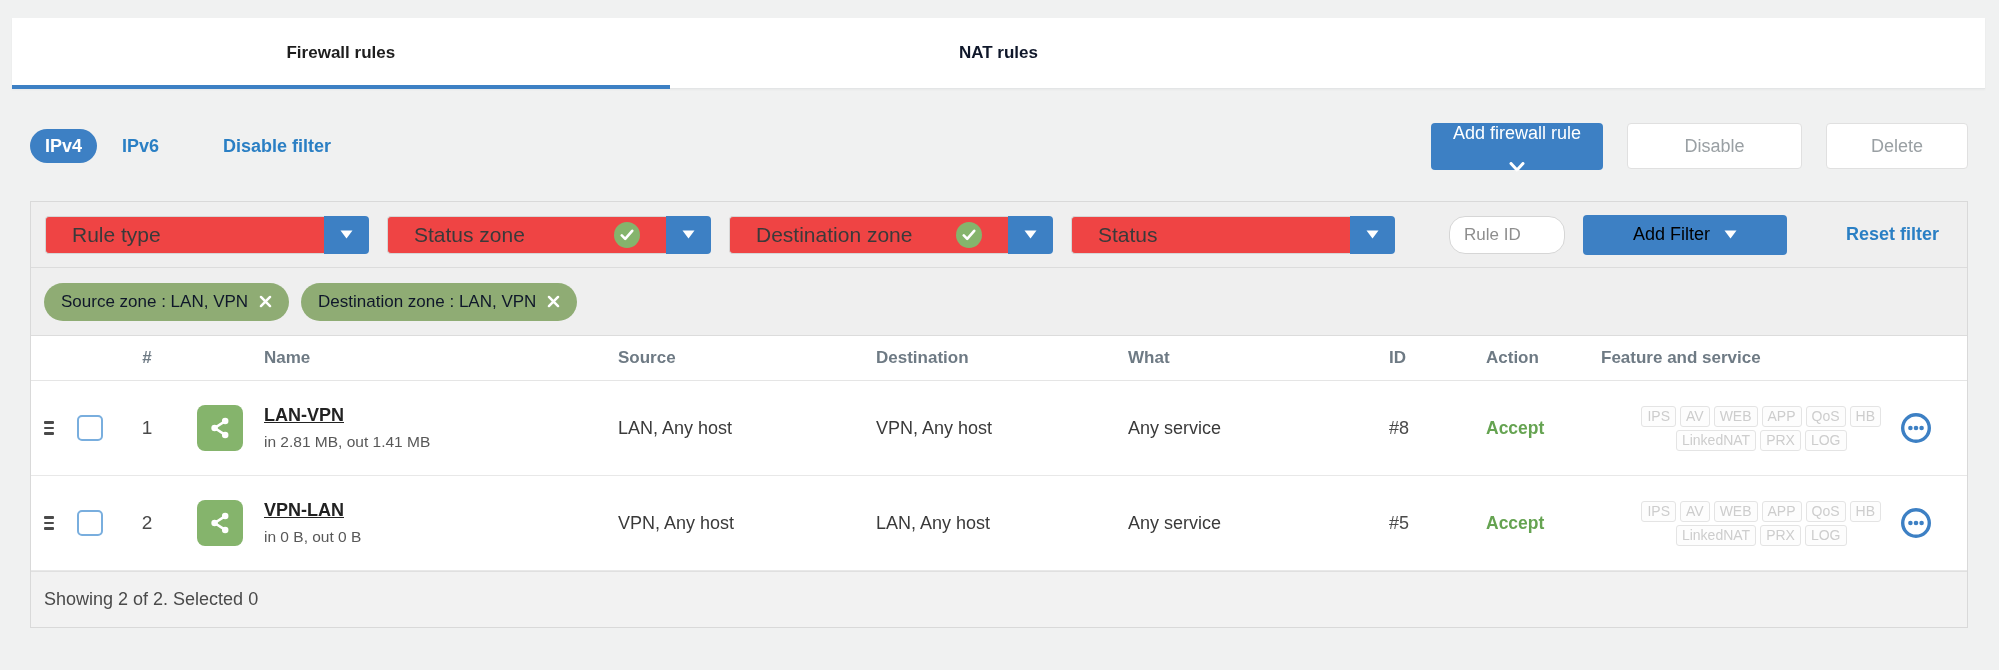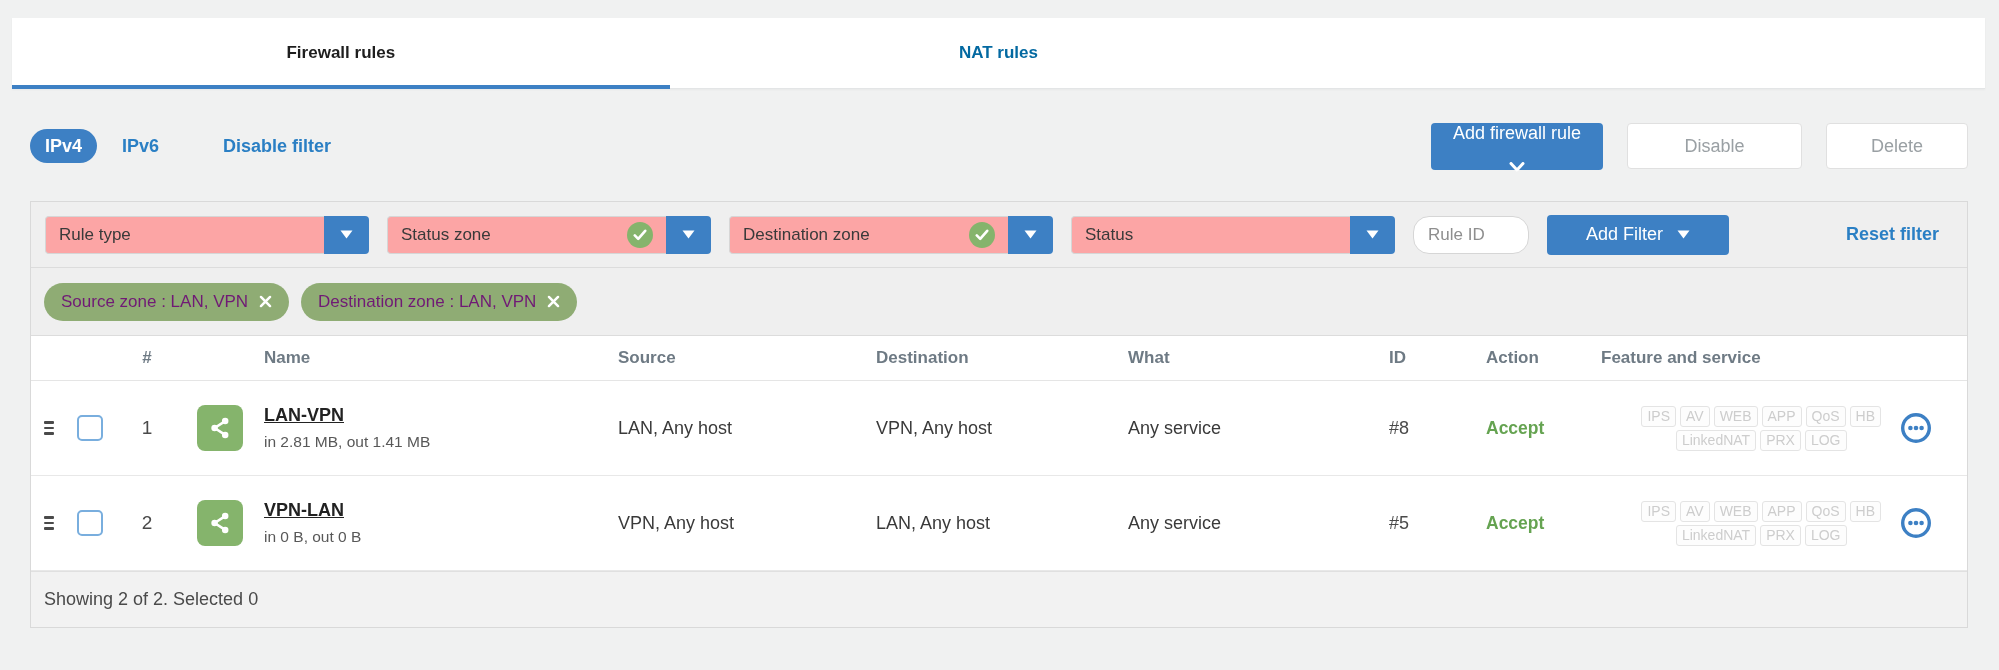--- a/index.html
+++ b/index.html
@@ -9,21 +9,21 @@
     background:#f0f1f1; font-family:Liberation Sans, sans-serif; color:#333;
   }
   
   .tabbar {
     position:absolute; left:12px; top:18px; width:1973px; height:71px;
     background:#ffffff; border-bottom:1px solid #e3e5e6; display:flex;
     box-shadow:0 1px 2px rgba(0,0,0,0.04);
   }
   .tab {
     width:33.333%; display:flex; align-items:center; justify-content:center;
-    position:relative; font-size:17px; font-weight:700; color:#0369a1; cursor:pointer;
+    position:relative; font-size:17px; font-weight:700; color:#0f172a; cursor:pointer;
   }
   .tab.active { color:#1e1e1e; }
   .tab-underline { position:absolute; left:0; right:0; bottom:-1px; height:4px; background:#3d80c4; }
   
   .toolbar {
     position:absolute; left:30px; top:108px; width:1938px; height:76px;
     display:flex; align-items:center;
   }
   .ipv4-pill {
     height:34px; padding:0 15px; border-radius:17px; background:#3d80c4;
@@ -49,54 +49,54 @@
   .panel {
     position:absolute; left:30px; top:201px; width:1938px;
     border:1px solid #d9d9d9; background:#fff;
   }
   .filter-row {
     height:66px; background:#efefef; border-bottom:1px solid #dcdcdc;
     display:flex; align-items:center; padding:0 14px;
   }
   .select { height:38px; width:324px; display:flex; margin-right:18px; cursor:pointer; }
   .select-label {
-    flex:1; background:#fca5a5; border:1px solid #d6d6d6; border-right:none;
-    border-radius:4px 0 0 4px; display:flex; align-items:center; padding:0 13px;
-    font-size:17px; color:#3a3a3a; gap:8px; min-width:0;
+    flex:1; background:#ef4444; border:1px solid #d6d6d6; border-right:none;
+    border-radius:4px 0 0 4px; display:flex; align-items:center; padding:0 26px;
+    font-size:21px; color:#3a3a3a; gap:8px; min-width:0;
   }
   .select-label-text { flex:1; white-space:nowrap; overflow:hidden; }
   .check-badge {
     width:26px; height:26px; border-radius:50%; background:#85b46c; flex:0 0 26px;
     display:flex; align-items:center; justify-content:center;
   }
   .select-btn {
     width:45px; background:#3d80c4; border-radius:0 4px 4px 0;
     display:flex; align-items:center; justify-content:center;
   }
   .ruleid-input {
     width:116px; height:38px; border:1px solid #d6d6d6; border-radius:16px;
     background:#fff; font-size:17px; font-family:inherit; color:#555;
-    padding:0 14px; margin-right:18px;
+    padding:0 14px; margin-right:18px;margin-left:36px;
   }
   .ruleid-input::placeholder { color:#8e8e8e; opacity:1; }
   .add-filter-btn {
-    width:182px; height:40px; background:#3d80c4; border:none; border-radius:4px;
-    color:#ffffff; font-size:18px; font-family:inherit; display:flex; align-items:center;
+    width:204px; height:40px; background:#3d80c4; border:none; border-radius:4px;
+    color:#000000; font-size:18px; font-family:inherit; display:flex; align-items:center;
     justify-content:center; gap:14px; cursor:pointer;
   }
   .reset-filter-link {
     margin-left:auto; color:#2a7fc4; font-weight:700; font-size:18px;
     padding-right:14px; cursor:pointer;
   }
   .chips-row {
     height:68px; background:#efefef; border-bottom:1px solid #dcdcdc;
     display:flex; align-items:center; padding:0 13px; gap:12px;
   }
   .chip {
-    height:38px; border-radius:19px; background:#8fac74; color:#701a75; font-size:17px;
+    height:38px; border-radius:19px; background:#8fac74; color:#0f172a; font-size:17px;
     display:flex; align-items:center; padding:0 17px; gap:11px; cursor:pointer;
   }
   
   .thead, .trow {
     display:grid;
     grid-template-columns:36px 46px 68px 78px 354px 258px 252px 260px 96px 92px 1fr;
     align-items:center;
   }
   .thead {
     height:45px; border-bottom:1px solid #e5e5e5;

